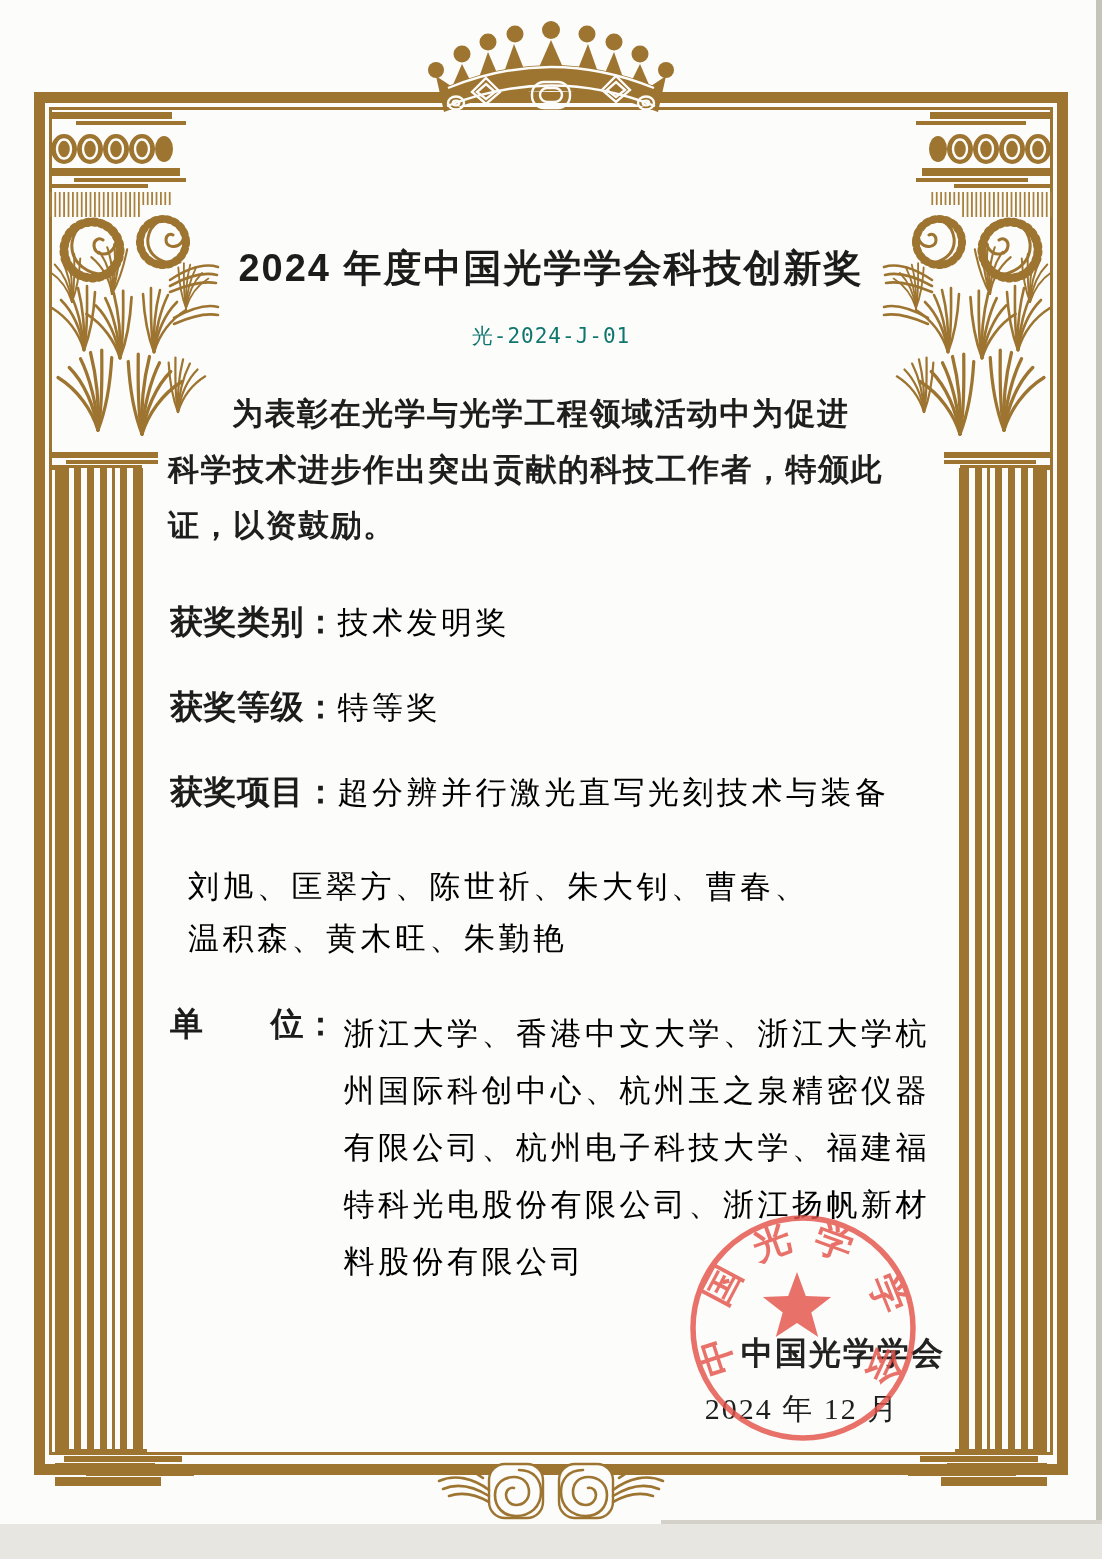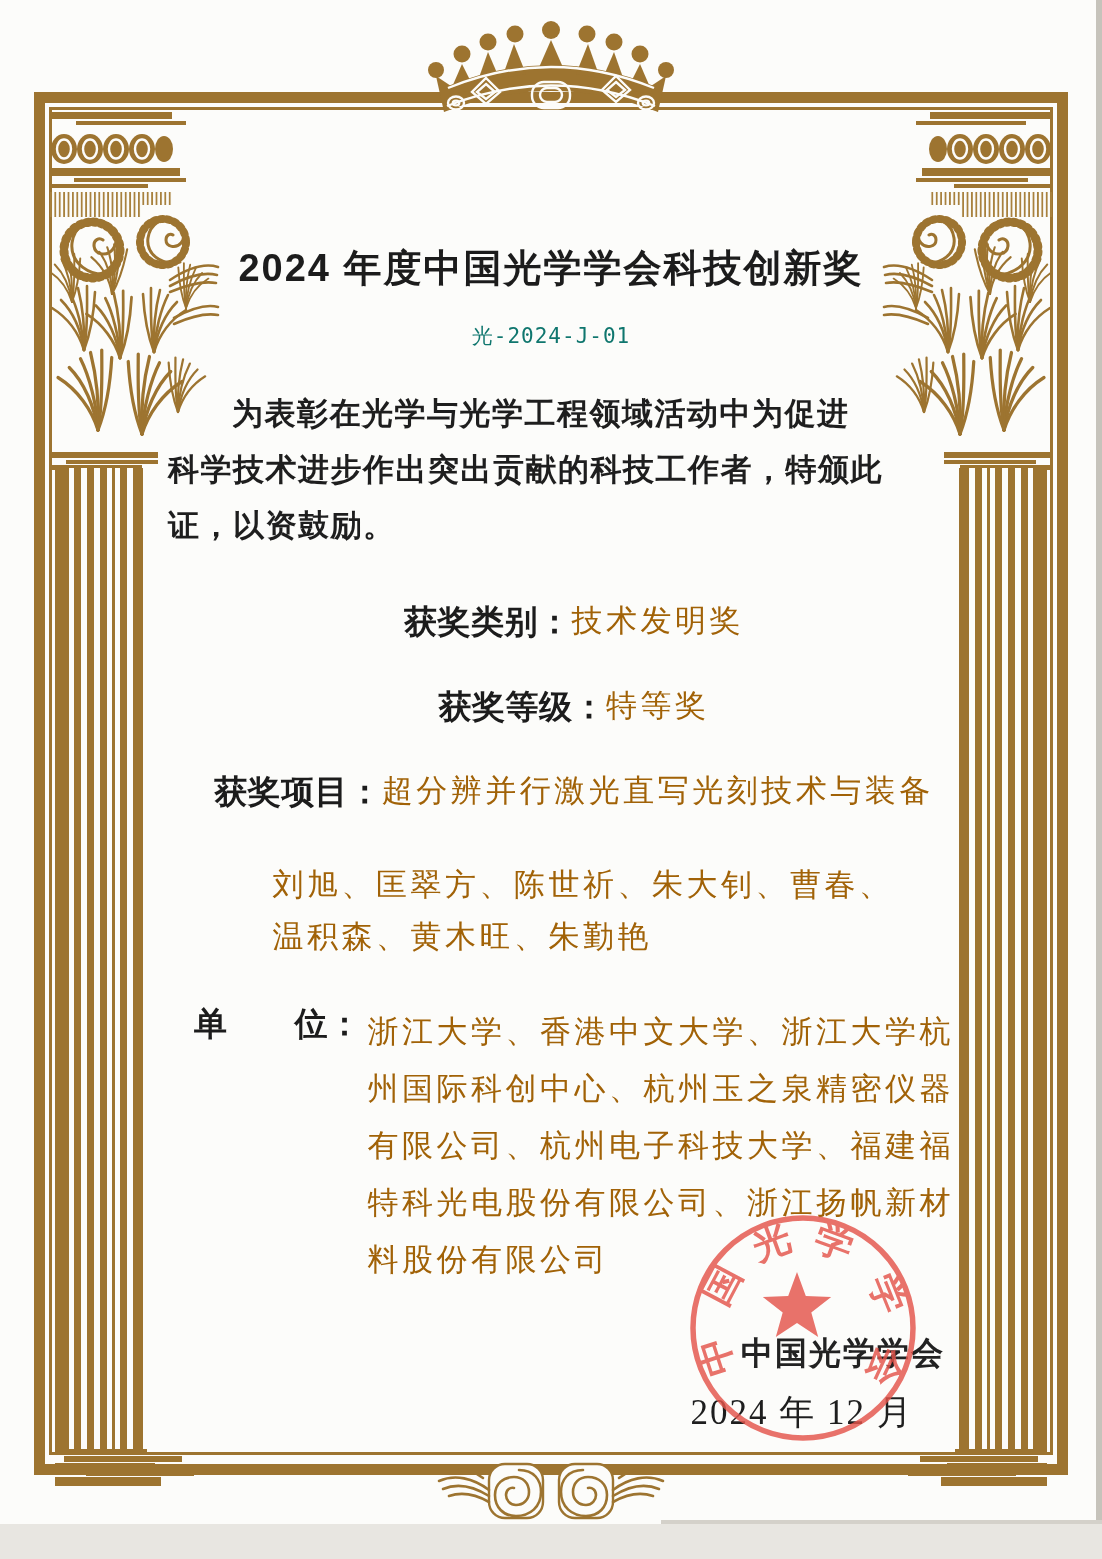--- a/index.html
+++ b/index.html
@@ -35,31 +35,31 @@
   .crown{position:absolute; left:420px; top:16px; width:262px; height:104px;}
   .bottom-orn{position:absolute; left:431px; top:1452px; width:240px; height:78px;}
   
   .title{position:absolute; left:100px; right:100px; top:243px; text-align:center;
     font-size:38px; font-weight:bold; letter-spacing:2px;}
   .code{position:absolute; left:100px; right:100px; top:322px; text-align:center;
     font-family:"DejaVu Sans Mono",monospace; font-size:21px; letter-spacing:1px; color:#0f766e;}
   .para{position:absolute; left:168px; top:386px; width:742px;
     font-size:31px; line-height:56px; letter-spacing:1.5px; font-weight:600; color:#1e1e1e;}
   .para .indent{padding-left:64px;}
-  .field-row{position:absolute; left:170px; right:124px; display:flex; align-items:flex-start;justify-content:center;}
+  .field-row{position:absolute; left:170px; right:124px; display:flex; align-items:flex-start;}
   .flabel{flex:0 0 160px; font-size:33px; font-weight:bold; letter-spacing:0.5px; line-height:44px; white-space:pre;}
-  .fvalue{font-family:Liberation Mono, monospace; font-size:31px; letter-spacing:3.5px;
-    color:#a16207; padding-top:3px;}
+  .fvalue{font-family:Liberation Serif, serif; font-size:31px; letter-spacing:3.5px;
+    color:#000000; padding-top:3px;}
   .fvalue.lh52 div{line-height:52px;margin-left:18px;}
   .fvalue.lh57 div{line-height:57px;margin-left:6px;}
   .fvalue.single div{line-height:40px;}
   .issuer{position:absolute; left:655px; top:1332px; width:290px; text-align:right;
     font-size:32px; font-weight:600; letter-spacing:2px; color:#222; z-index:3;}
   .date{position:absolute; left:652px; top:1389px; width:300px; text-align:center;
-    font-family:"Liberation Serif",serif; font-size:35px; letter-spacing:2px; color:#1e1e1e; z-index:3;}
+    font-family:"Liberation Serif",serif; font-size:30px; letter-spacing:2px; color:#1e1e1e; z-index:3;}
   .seal{position:absolute; left:683px; top:1208px; width:240px; height:240px; z-index:4; opacity:.82;}
   .gold{fill:#9d7430;}
   .gstroke{stroke:#9d7430; fill:none; stroke-width:2.6; stroke-linecap:round;}
 </style>
 </head>
 <body>
 
 <div class="page">
 
   <div class="frame-outer"></div>

